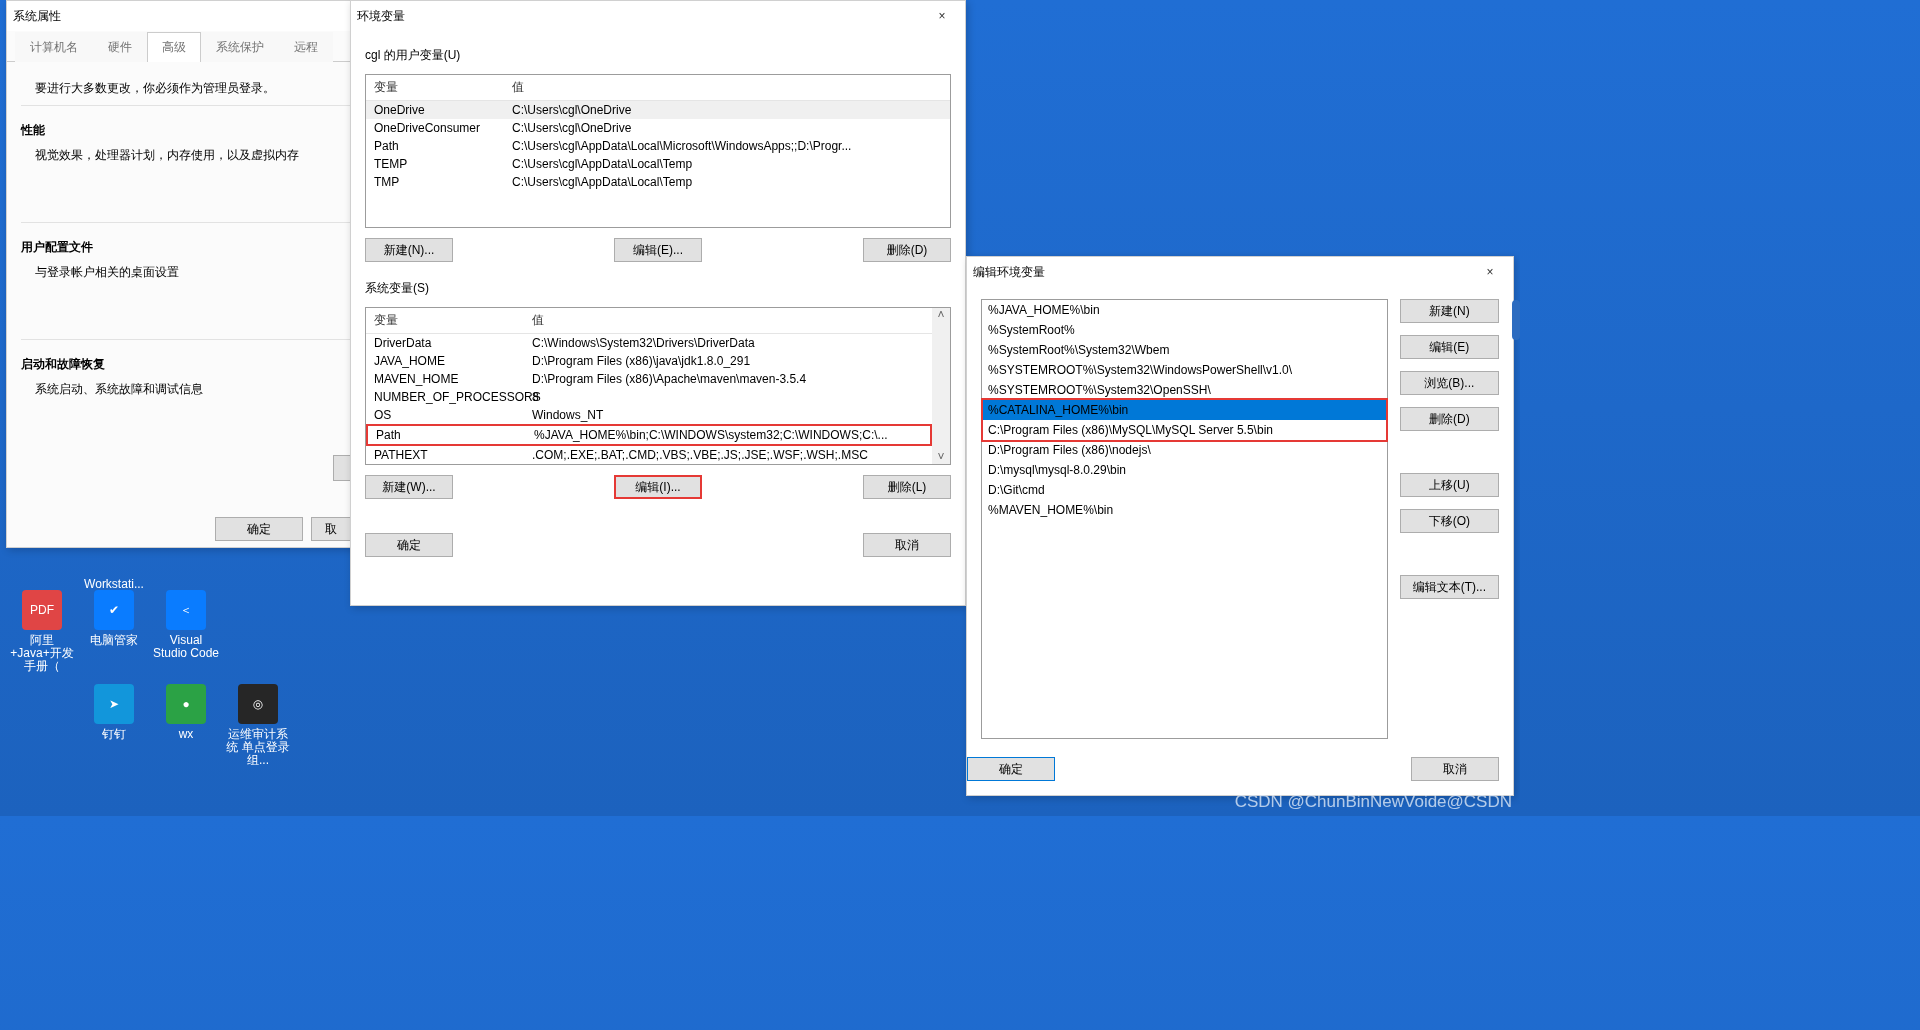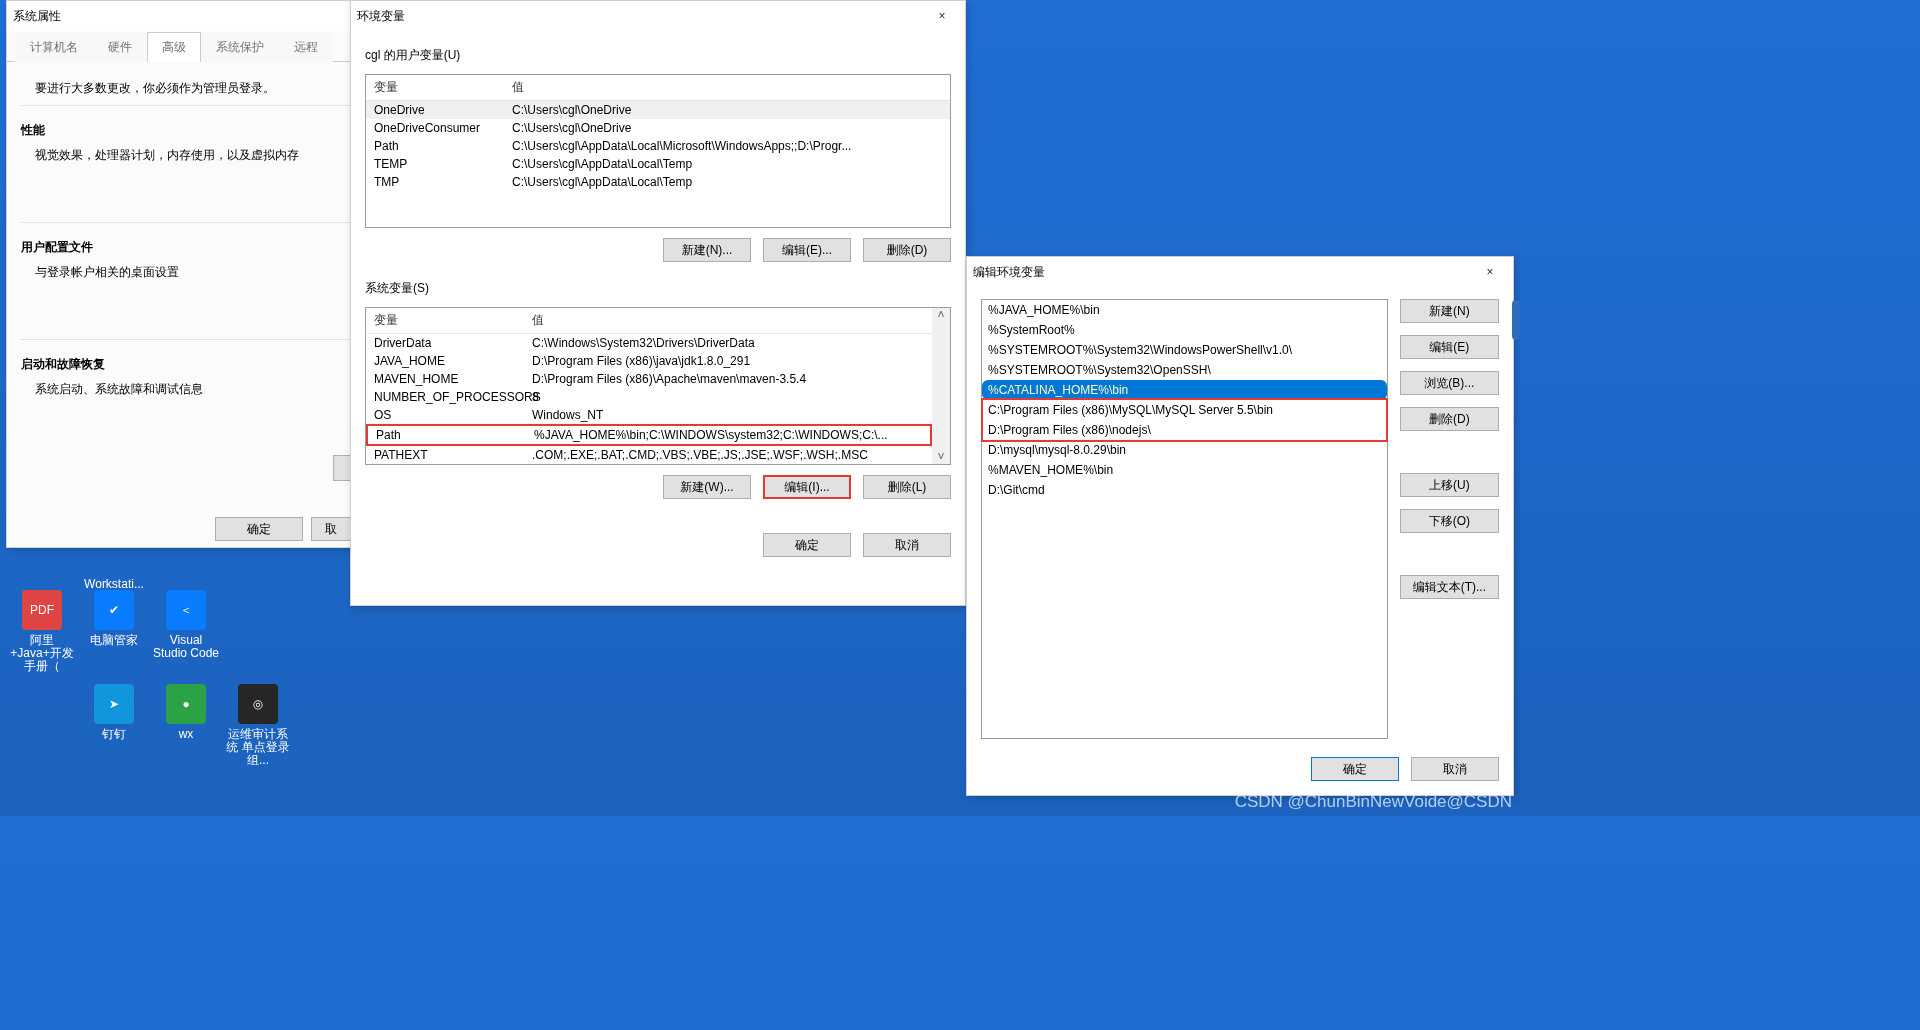--- a/index.html
+++ b/index.html
@@ -20,27 +20,27 @@
   .group { border-top:1px solid #e2e2e2; margin-top:6px; padding-top:2px;}
   .btn { min-width:72px; height:24px; padding:0 12px; background:#e1e1e1; border:1px solid #adadad; cursor:pointer; display:inline-flex; align-items:center; justify-content:center;}
   .btn.wide { min-width:88px; }
   .listbox { border:1px solid #9c9c9c; background:#fff; }
   .listhead { display:flex; background:#fff; border-bottom:1px solid #e5e5e5; }
   .listhead div { padding:4px 8px; color:#333; }
   .row { display:flex; padding:2px 8px; }
   .row.sel { background:#f0f0f0; }
   .col-var { width:138px; }
   .col-val { flex:1; white-space:nowrap; overflow:hidden; text-overflow:ellipsis; }
-  .btnrow { display:flex; justify-content:flex-end; gap:12px; margin-top:10px; }
+  .btnrow { display:flex; justify-content:space-between; gap:12px; margin-top:10px; }
   .hl-red { border:2px solid #e53935; }
   .scroll-arrow { width:18px; text-align:center; color:#666; }
   
   .pathlist { border:1px solid #9c9c9c; height:440px; }
   .pathrow { padding:3px 6px; white-space:nowrap; overflow:hidden; text-overflow:ellipsis; }
-  .pathrow.sel { background:#0078d7; color:#fef9c3;border-radius:6px; }
+  .pathrow.sel { background:#0078d7; color:#000000; }
   .sidebtns { display:flex; flex-direction:column; gap:12px; margin-left:12px; }
   .watermark { position:absolute; right:8px; bottom:4px; color:#dbe7f6; font-size:17px; opacity:.8;}
   .scrollbar-hint { position:absolute; right:0; top:300px; width:8px; height:40px; background:#2d6cc0; border-radius:4px;}
 </style>
 </head>
 <body>
 
 <div class="desktop-icon" style="left:80px; top:578px;">
   <div>Workstati...</div>
 </div>
@@ -215,28 +215,29 @@
 <div class="win" style="left:966px; top:256px; width:548px; height:540px;">
   <div class="titlebar">
     <span class="t">编辑环境变量</span>
     <span class="close-x">×</span>
   </div>
   <div style="display:flex; padding:12px 14px 0 14px;">
     <div style="flex:1; position:relative;">
       <div class="pathlist" id="path-rows">
           <div class="pathrow">%JAVA_HOME%\bin</div>
           <div class="pathrow">%SystemRoot%</div>
+          <div class="pathrow">%SystemRoot%\System32\Wbem</div>
           <div class="pathrow">%SYSTEMROOT%\System32\WindowsPowerShell\v1.0\</div>
           <div class="pathrow">%SYSTEMROOT%\System32\OpenSSH\</div>
           <div class="pathrow sel">%CATALINA_HOME%\bin</div>
           <div class="pathrow">C:\Program Files (x86)\MySQL\MySQL Server 5.5\bin</div>
           <div class="pathrow">D:\Program Files (x86)\nodejs\</div>
           <div class="pathrow">D:\mysql\mysql-8.0.29\bin</div>
+          <div class="pathrow">D:\Git\cmd</div>
           <div class="pathrow">%MAVEN_HOME%\bin</div>
-          <div class="pathrow">D:\Git\cmd</div>
         </div>
       <div id="hl-box" style="position: absolute; border: 2px solid rgb(229, 57, 53); pointer-events: none; left: 0px; right: 0px; top: 99px; height: 44px;"></div>
     </div>
     <div class="sidebtns">
       <div class="btn wide">新建(N)</div>
       <div class="btn wide">编辑(E)</div>
       <div class="btn wide">浏览(B)...</div>
       <div class="btn wide">删除(D)</div>
       <div style="height:18px;"></div>
       <div class="btn wide">上移(U)</div>

